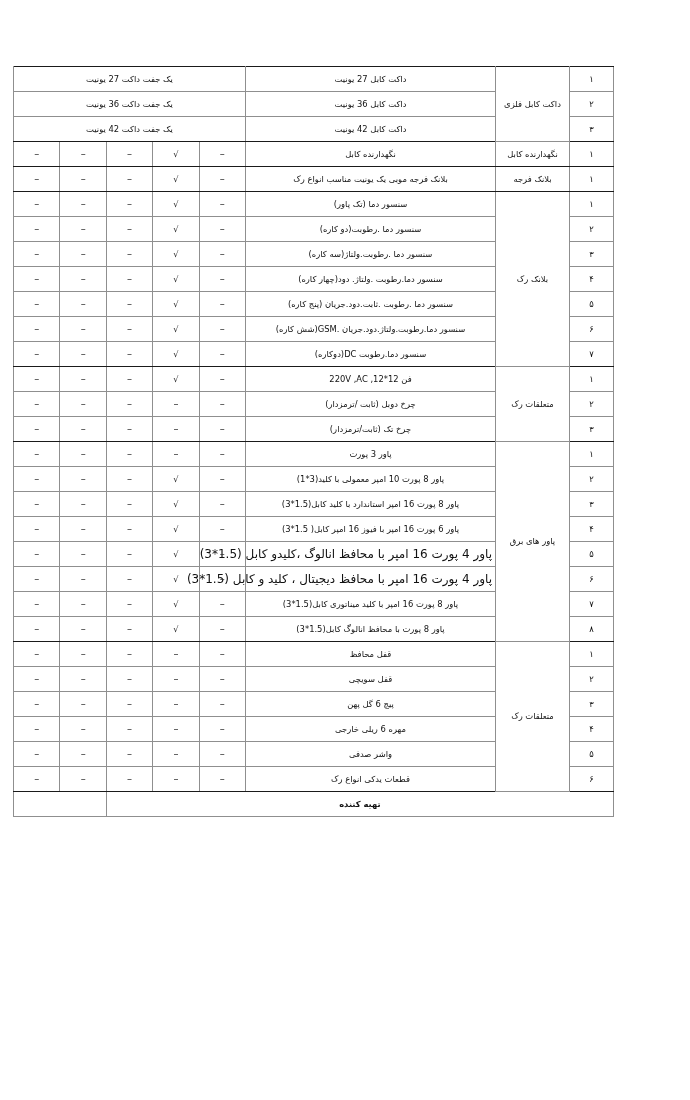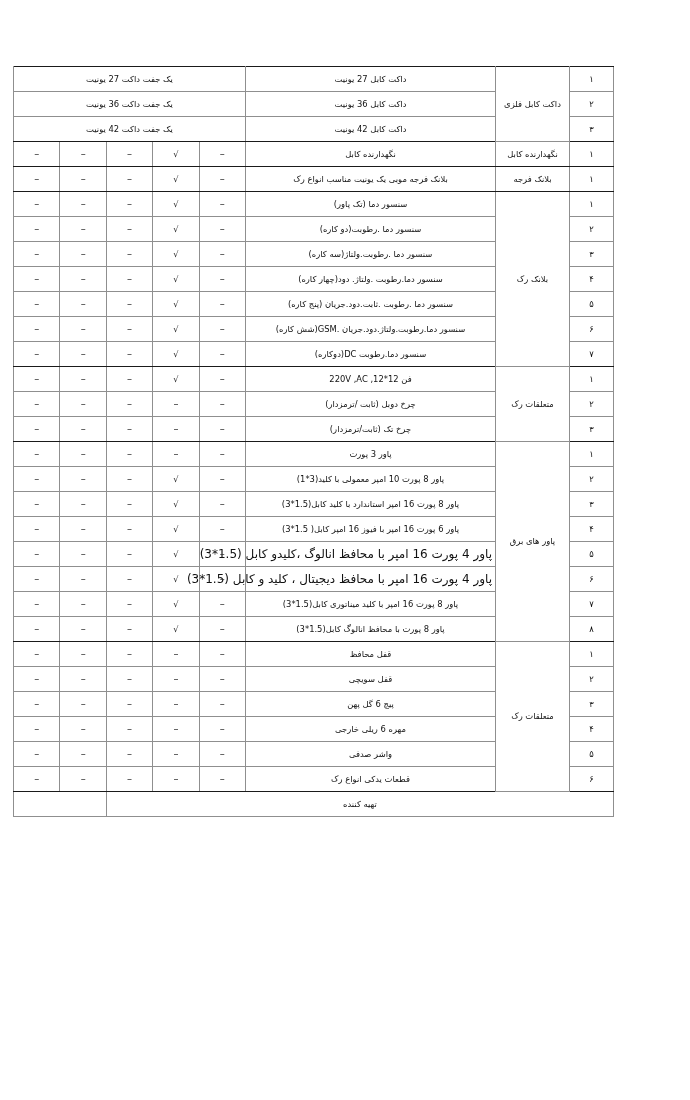--- a/index.html
+++ b/index.html
@@ -98,21 +98,21 @@
     font-size: 10px;
     color: #333333;
   }
   td.pair-cell {
     font-size: 8.6px;
     text-align: center;
     margin-top: 12px;
   }
   td.footer-label {
     font-size: 8.4px;
-    font-weight: 400;
+    font-weight: 700;
     height: 62px;
     vertical-align: middle;
   }
   td.footer-blank {
     height: 62px;
     border-left: 1.6px solid #1a1a1a;
   }
   tr.footer-row > td {
     border-top: 1.6px solid #1a1a1a;
   }

